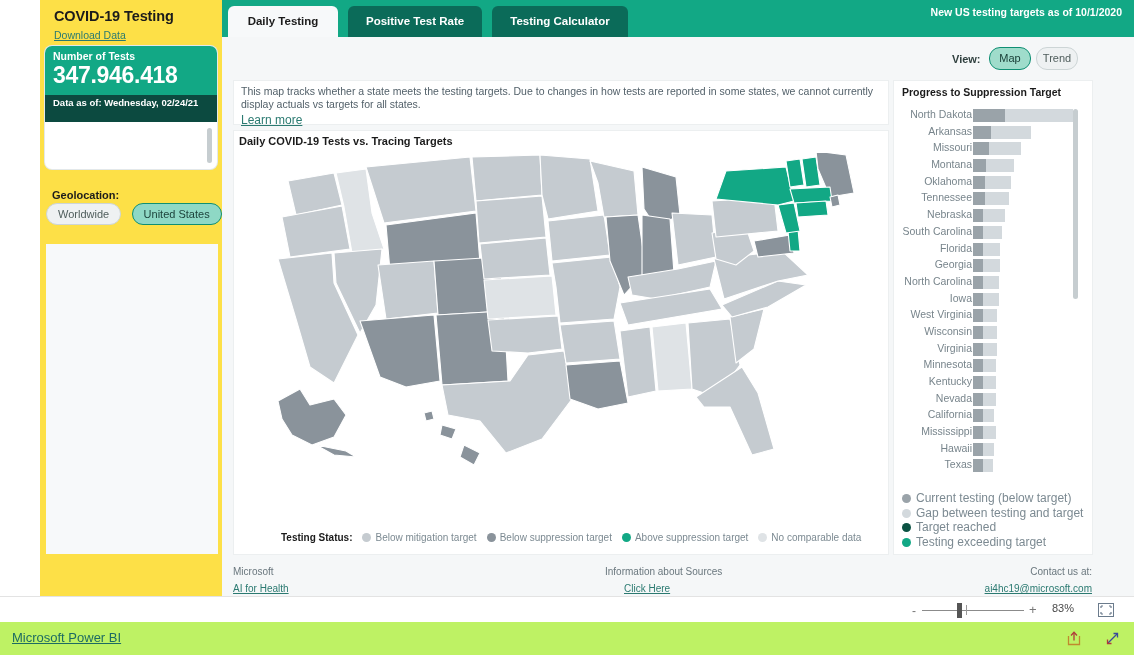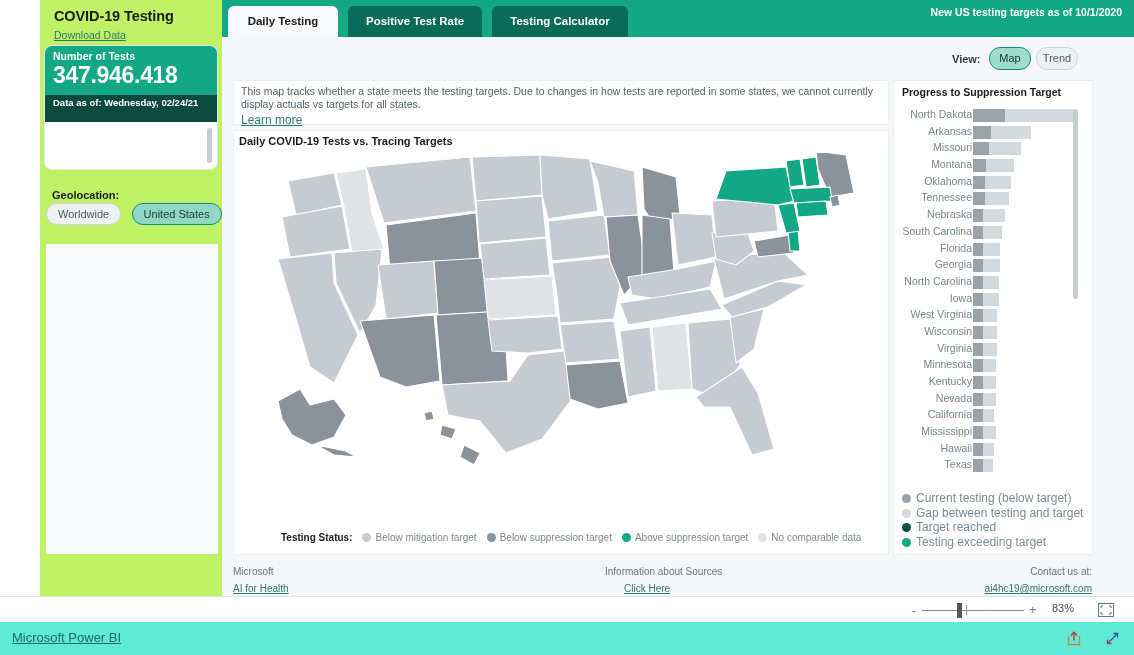--- a/index.html
+++ b/index.html
@@ -20,21 +20,21 @@
   }
   .canvas-bg {
     position: absolute; left: 0; top: 0; width: 1134px; height: 596px;
     background: #f5f7f8;
   }
 
   
   .sidebar {
     position: absolute; left: 40px; top: 0;
     width: 182px; height: 596px;
-    background: #bef264;
+    background: #fde047;
     z-index: 4;
   }
   .side-left-strip {
     position: absolute; left: 0; top: 0; width: 40px; height: 596px;
     background: #ffffff;
   }
   .app-title {
     position: absolute; left: 14px; top: 8px;
     font-size: 14.5px; font-weight: bold; color: #1b1b1b;
     letter-spacing: -0.1px;
@@ -312,21 +312,21 @@
     width: 5px; height: 15px; background: #555; cursor: pointer;
   }
   .zb-tick { position: absolute; left: 966px; top: 8px; width: 1px; height: 10px; background: #9a9a9a; }
   .zb-pct { position: absolute; left: 1052px; top: 5px; font-size: 11px; color: #4a4a4a; }
   .zb-fit { position: absolute; left: 1098px; top: 6px; cursor: pointer; }
 
   
   .bottombar {
     position: absolute; left: 0; top: 622px;
     width: 1134px; height: 33px;
-    background: #5eead4;
+    background: #bef264;
   }
   .pbi-link {
     position: absolute; left: 12px; top: 8px;
     font-size: 13px; color: #1d6b62; text-decoration: underline;
     cursor: pointer;
   }
   .bb-icon { position: absolute; top: 8px; cursor: pointer; }
   .bb-share { left: 1066px; }
   .bb-full  { left: 1104px; }
 </style>

